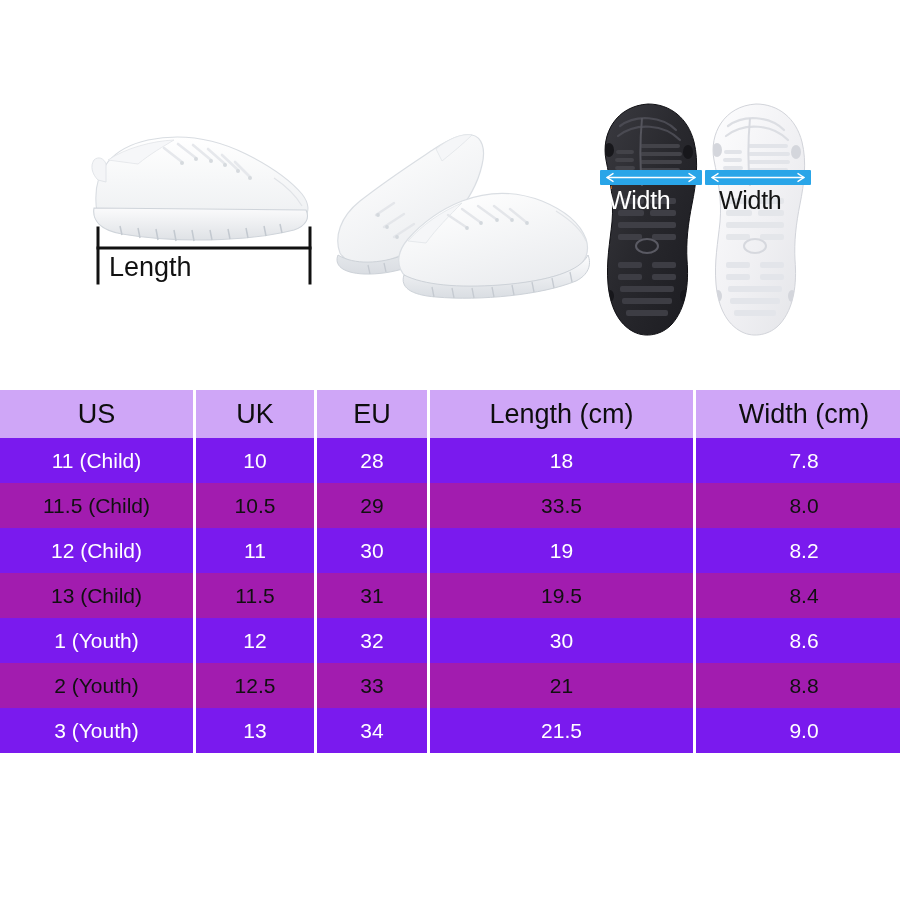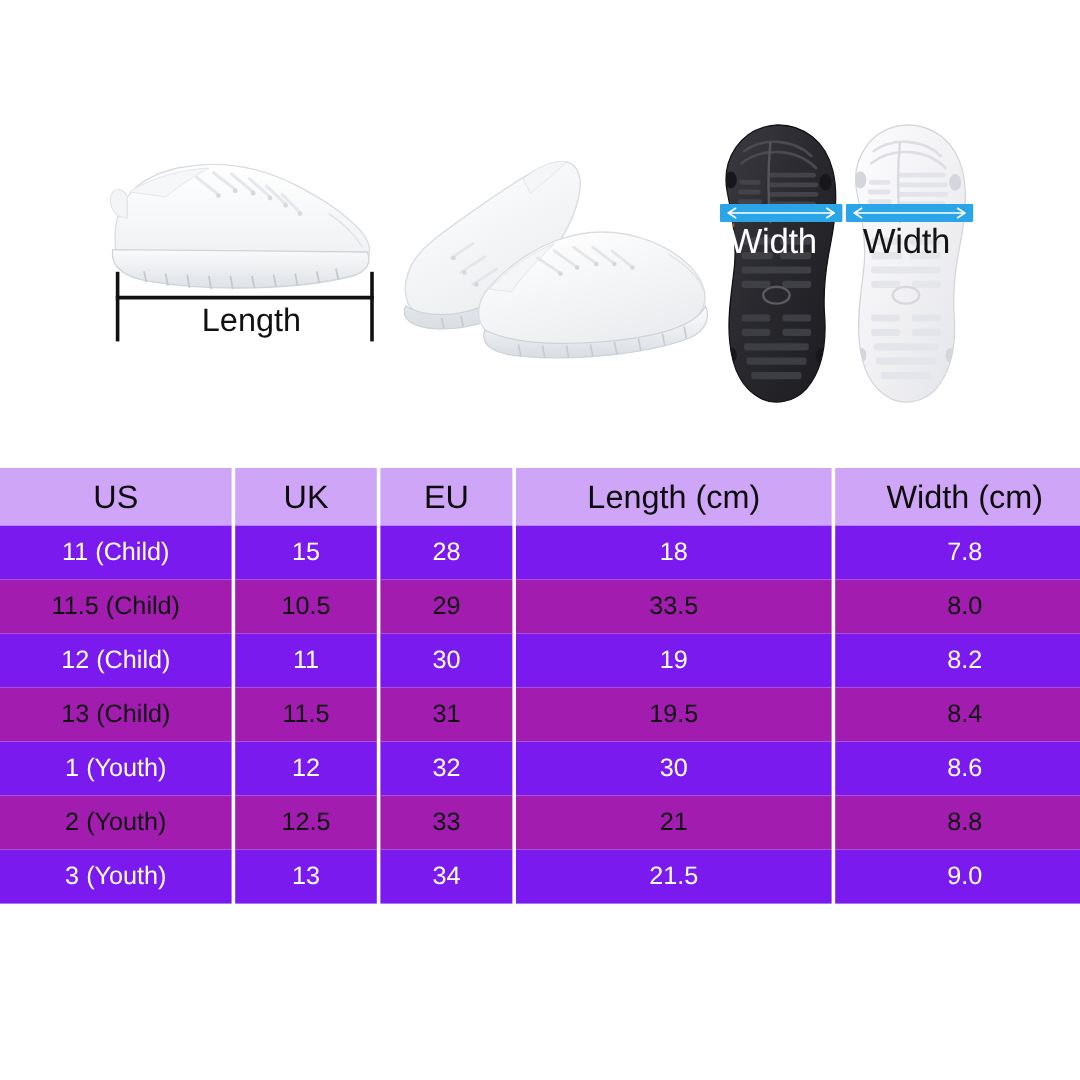--- a/index.html
+++ b/index.html
@@ -27,41 +27,40 @@
   
   #pair-shoe-group { position: absolute; left: 330px; top: 105px; width: 265px; height: 210px; }
 
   
   #sole-black-group { position: absolute; left: 596px; top: 100px; width: 105px; height: 240px; }
   #sole-white-group { position: absolute; left: 700px; top: 100px; width: 110px; height: 240px; }
 
   .width-label {
     position: absolute;
     font-family: "Liberation Sans", sans-serif;
-    font-size: 29px;
+    font-size: 25px;
     letter-spacing: -0.3px;
     white-space: nowrap;
     pointer-events: none;
   }
   #width-label-black { left: 608px; top: 186px; color: #ffffff; }
   #width-label-white { left: 719px; top: 186px; color: #141414; }
 
   .width-bar {
     position: absolute;
     height: 15px;
     background: #29a5e8;
     border-radius: 1px;
   }
   #width-bar-black { left: 600px; top: 170px; width: 102px; }
   #width-bar-white { left: 705px; top: 170px; width: 106px; }
   .width-bar svg { display: block; width: 100%; height: 100%; }
 
   #length-label {
     position: absolute; left: 98px; top: 252px; width: 212px;
-    text-align: center;
     font-family: "Liberation Sans", sans-serif;
     font-size: 27px; color: #111111; padding-left: 11px;
   }
 
   
   #chart { position: absolute; left: 0; top: 377px; width: 900px; }
 
   #title-bar {
     width: 900px; height: 62px;
     background: #8022e8;
@@ -444,21 +443,21 @@
           <th>US</th>
           <th>UK</th>
           <th>EU</th>
           <th>Length (cm)</th>
           <th>Width (cm)</th>
         </tr>
       </thead>
       <tbody>
         <tr class="row-dark">
           <td>11 (Child)</td>
-          <td>15</td>
+          <td>10</td>
           <td>28</td>
           <td>18</td>
           <td>7.8</td>
         </tr>
         <tr class="row-light">
           <td>11.5 (Child)</td>
           <td>10.5</td>
           <td>29</td>
           <td>33.5</td>
           <td>8.0</td>

